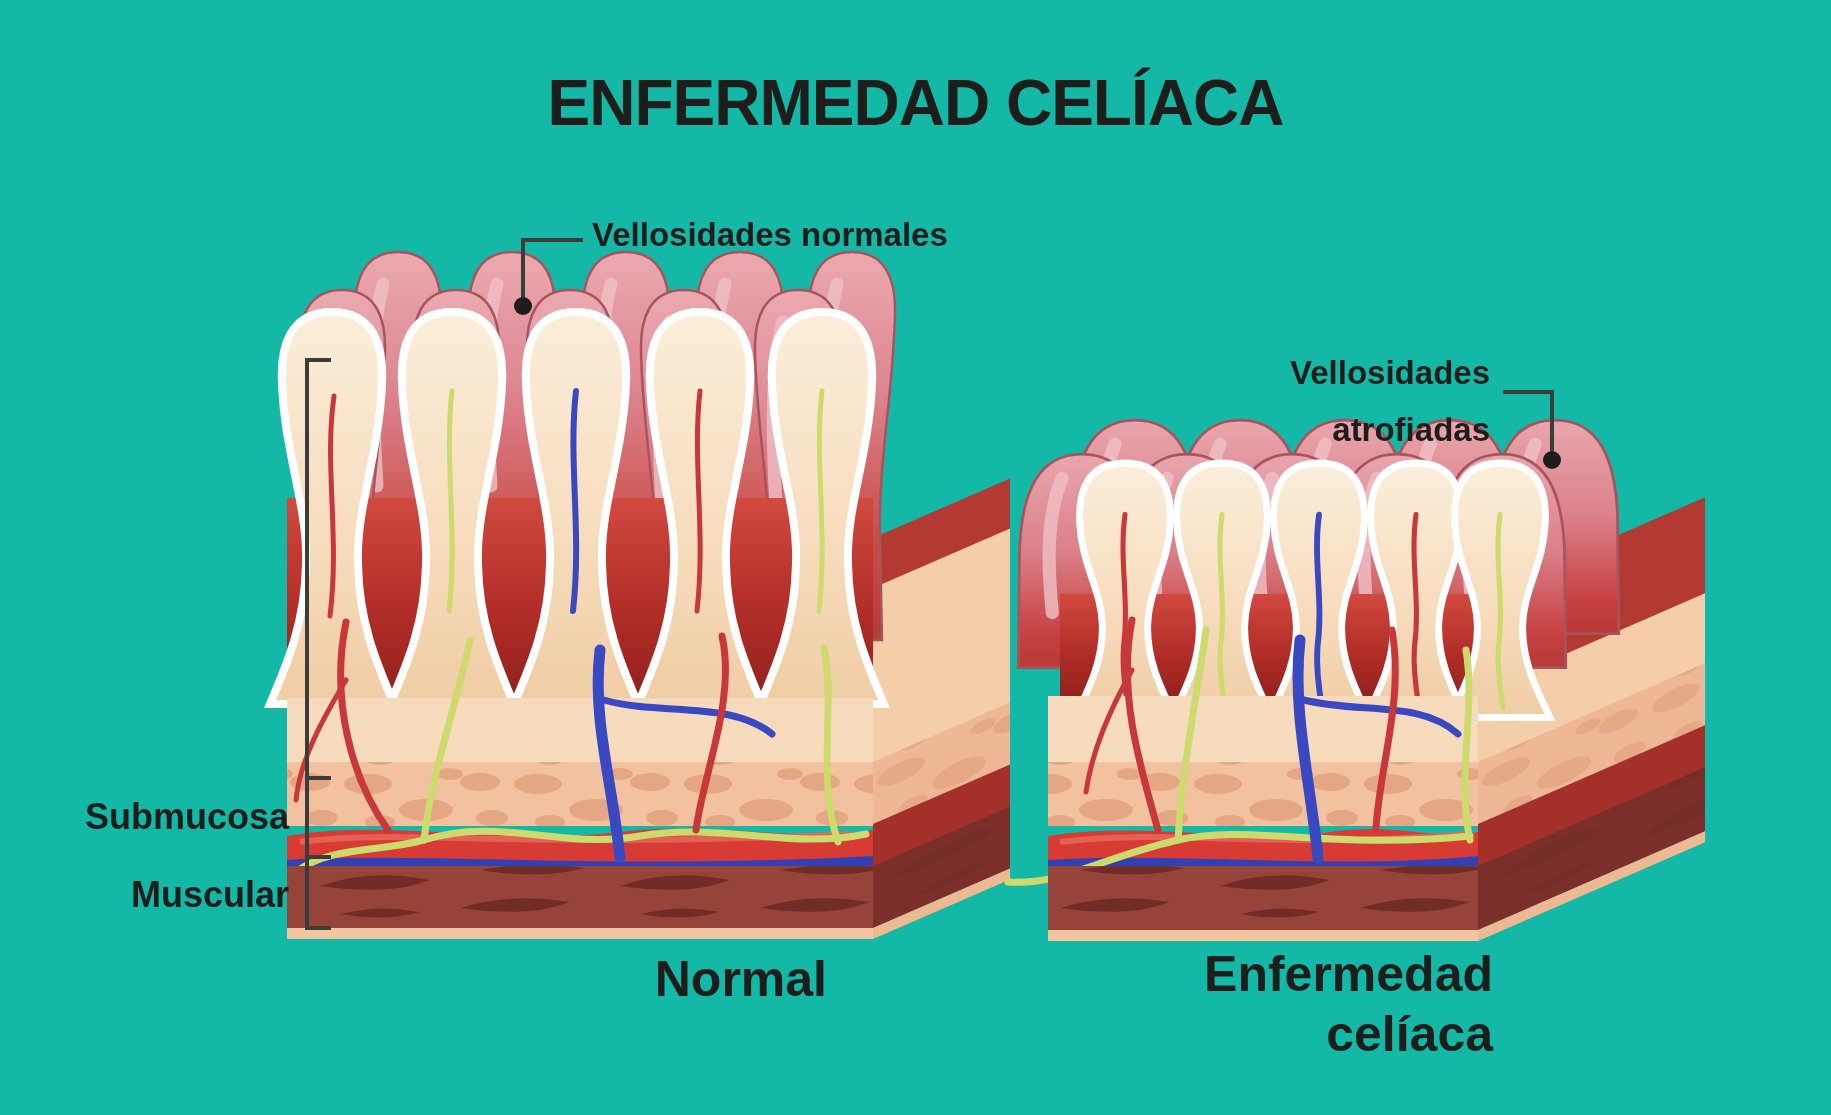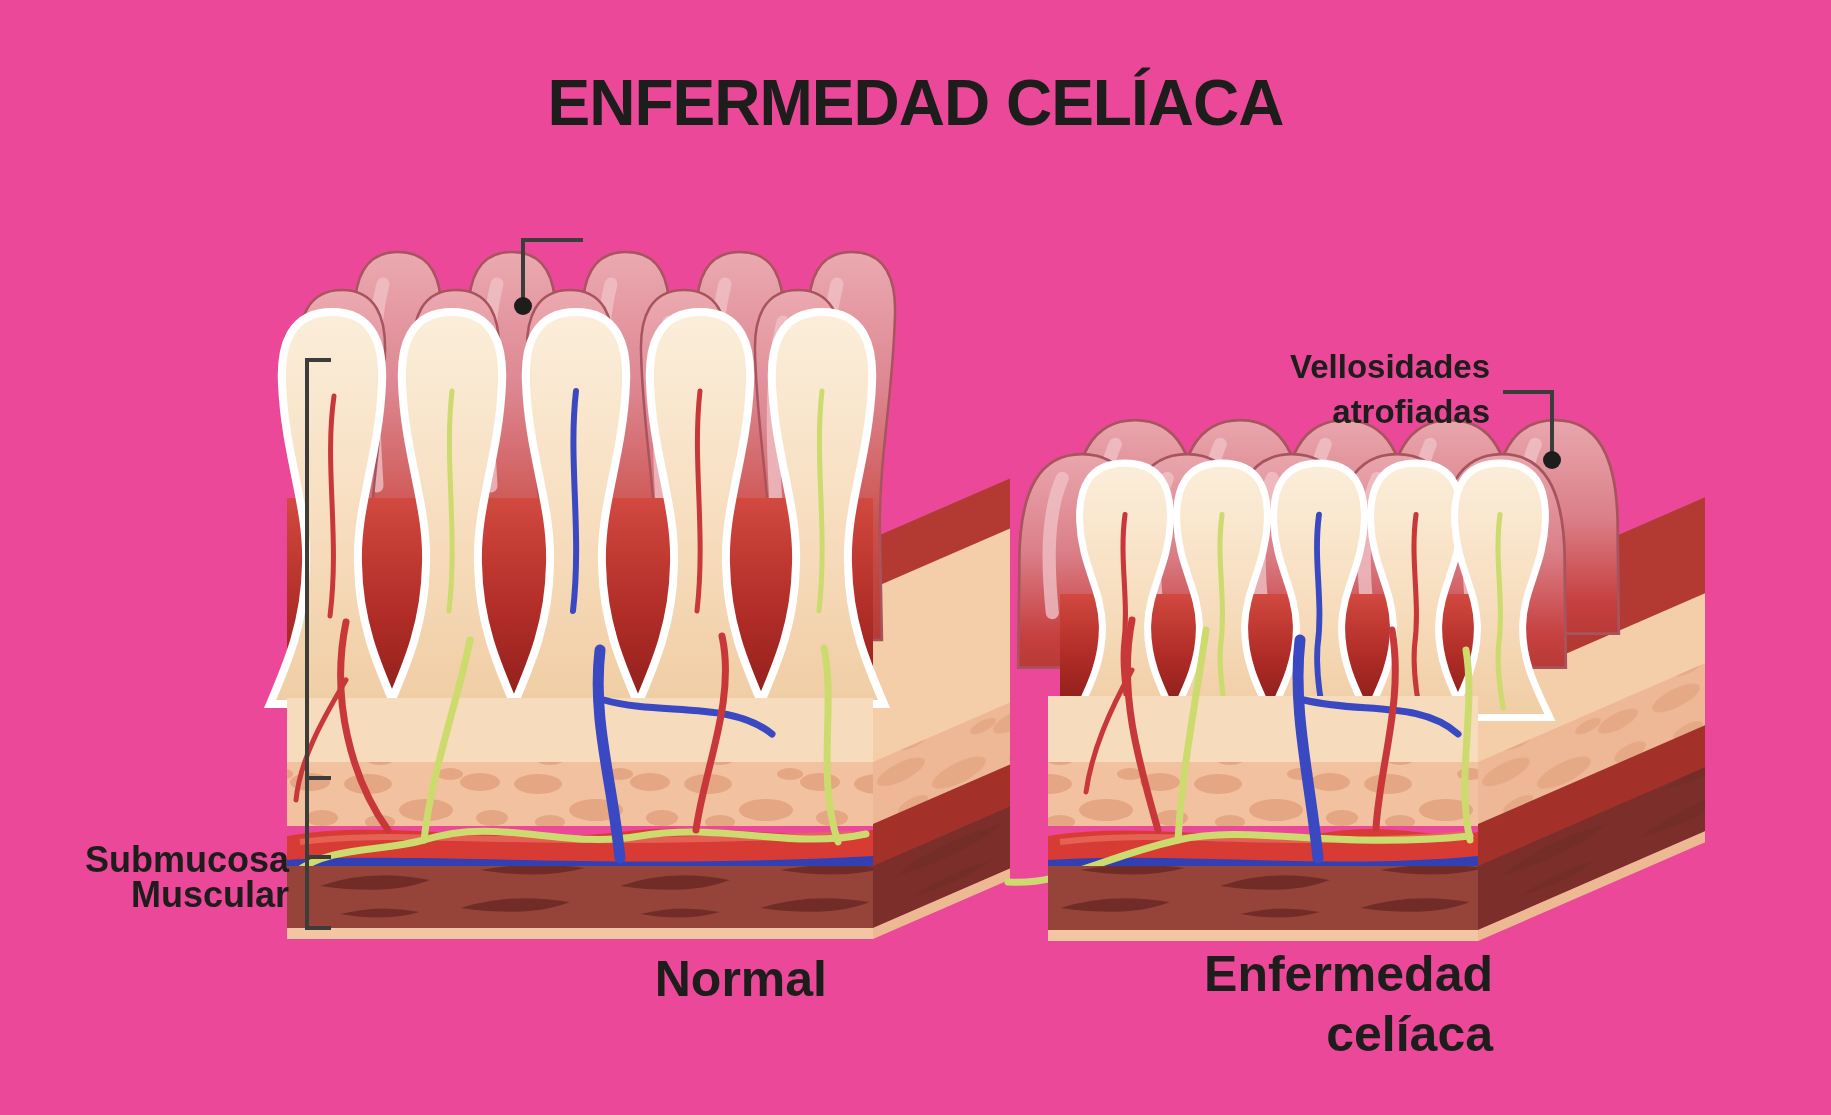--- a/index.html
+++ b/index.html
@@ -1,35 +1,35 @@
 <!DOCTYPE html>
 <html><head>
 <meta charset="utf-8">
 <style>
   html,body{margin:0;padding:0;background:#ffffff;}
   .stage{
     position:relative;
     width:1831px;height:1115px;
-    background:#ec4899;
+    background:#14b8a6;
     font-family:"Liberation Sans", sans-serif;
     color:#1d1d1b;
     overflow:hidden;
   }
   .art{position:absolute;left:0;top:0;}
   .label{position:absolute;font-weight:bold;white-space:pre-line;}
   .title{
     left:0;right:0;top:66px;
     text-align:center;
     font-size:64px;
     letter-spacing:-1px;
   }
   .lbl-normal-villi{left:592px;top:216px;font-size:33px;}
-  .lbl-atrophied-villi{left:1180px;width:310px;top:344px;font-size:33px;text-align:right;line-height:45px;}
+  .lbl-atrophied-villi{left:1180px;width:310px;top:344px;font-size:33px;text-align:right;line-height:57px;}
   .lbl-mucosa{left:58px;width:231px;top:552px;font-size:36px;text-align:right;}
-  .lbl-submucosa{left:58px;width:231px;top:796px;font-size:36px;text-align:right;margin-top:43px;}
+  .lbl-submucosa{left:58px;width:231px;top:796px;font-size:36px;text-align:right;}
   .lbl-muscular{left:58px;width:231px;top:874px;font-size:36px;text-align:right;}
   .cap-normal{left:427px;width:400px;top:950px;font-size:50px;text-align:right;}
   .cap-celiac{left:1093px;width:400px;top:944px;font-size:50px;text-align:right;line-height:60px;}
 </style>
 </head>
 <body>
 
 <div class="stage">
 
   <svg class="art" width="1831" height="1115" viewBox="0 0 1831 1115" aria-hidden="true">
@@ -249,20 +249,21 @@
       <path d="M583,240 L523,240 L523,300"></path>
       <path d="M1503,392 L1552,392 L1552,454"></path>
       <path d="M331,360 L307,360 L307,928 L331,928 M307,778 L331,778 M307,857 L331,857"></path>
     </g>
     <circle cx="523" cy="306" r="9" fill="#1d1d1b"></circle>
     <circle cx="1552" cy="460" r="9" fill="#1d1d1b"></circle>
   </svg>
 
   <div class="label title">ENFERMEDAD CELÍACA</div>
 
+  <div class="label lbl-normal-villi">Vellosidades normales</div>
 
   <div class="label lbl-atrophied-villi">Vellosidades
 atrofiadas</div>
 
 
   <div class="label lbl-submucosa">Submucosa</div>
 
   <div class="label lbl-muscular">Muscular</div>
 
   <div class="label cap-normal">Normal</div>

